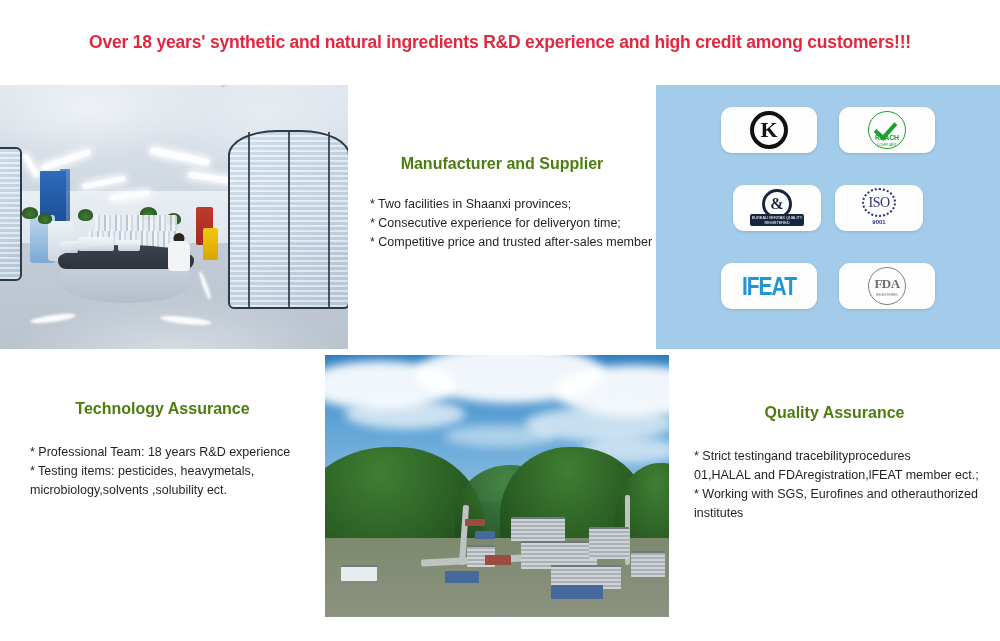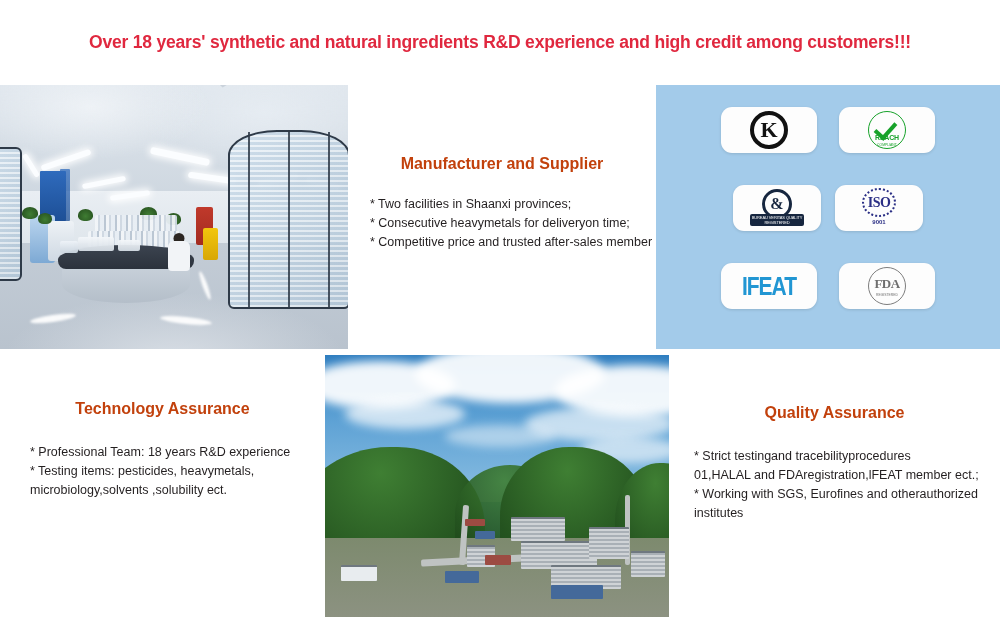--- a/index.html
+++ b/index.html
@@ -106,21 +106,21 @@
   .win-blue { position: absolute; background: linear-gradient(#2f6bbd, #1d4f96); border-radius: 1px; }
   .floor-glare { position: absolute; background: rgba(255,255,255,.92); border-radius: 50%; filter: blur(1px); }
 
   
   #manufacturer-block {
     left: 348px; top: 85px;
     width: 308px; height: 264px;
     background: #ffffff;
   }
   .sec-title {
-    color: #c2410c;
+    color: #4d7c0f;
     font-weight: bold;
     font-size: 16px;
   }
   .sec-body {
     font-size: 12.5px;
     line-height: 19px;
     color: #231f20;
   }
   #manufacturer-title {
     position: absolute; left: 0; top: 70px; width: 100%;
@@ -201,21 +201,21 @@
     background: #16263f; border-radius: 2px;
     color: #fff; font-size: 4px; text-align: center; line-height: 5px; padding-top: 1px;
     letter-spacing: -.1px;
   }
   .b-iso { width: 52px; height: 40px; position: relative; display: flex; flex-direction: column; align-items: center; }
   .b-iso .circ {
     width: 34px; height: 29px; border-radius: 50%;
     border: 2px dotted #2b2f85; box-sizing: border-box;
     display: flex; align-items: center; justify-content: center;
   }
-  .b-iso .txt { font-family: "Liberation Serif", serif; font-weight: bold; font-size: 14px; color: #2b2f85; letter-spacing: -.5px; }
+  .b-iso .txt { font-family: "Liberation Serif", serif; font-weight: normal; font-size: 14px; color: #2b2f85; letter-spacing: -.5px; }
   .b-iso .num { margin-top: 2px; font-size: 6px; font-weight: bold; color: #2b2f85; }
   .b-halal {
     width: 40px; height: 40px; border-radius: 50%;
     border: 1.4px solid #111; box-sizing: border-box;
     position: relative; display: flex; align-items: center; justify-content: center;
     flex-direction: column;
   }
   .b-halal .arab { font-size: 11px; color: #111; line-height: 10px; }
   .b-halal .lbl { font-size: 8px; font-weight: bold; color: #111; letter-spacing: .2px; }
   .b-halal .top, .b-halal .bot { position: absolute; left: 0; right: 0; text-align: center; font-size: 3.2px; color: #111; }
@@ -346,21 +346,21 @@
 
   <div class="floor-glare" style="left:30px; top:230px; width:46px; height:7px; transform:rotate(-8deg);"></div>
   <div class="floor-glare" style="left:160px; top:232px; width:52px; height:7px; transform:rotate(6deg);"></div>
   <div class="floor-glare" style="left:190px; top:198px; width:30px; height:5px; transform:rotate(70deg);"></div>
 </div>
 
 <div class="panel" id="manufacturer-block">
   <div class="sec-title" id="manufacturer-title">Manufacturer and Supplier</div>
   <div class="sec-body" id="manufacturer-list">
     <span class="line">* Two facilities in Shaanxi provinces;</span>
-    <span class="line">* Consecutive heavymetals for deliveryon time;</span>
+    <span class="line">* Consecutive experience for deliveryon time;</span>
     <span class="line">* Competitive price and trusted after-sales member</span>
   </div>
 </div>
 
 <div class="panel" id="certificates-panel">
 
   <div class="cert-grid-row" id="cert-row-1">
     <div class="cert-card">
       <div class="b-kosher">K</div>
     </div>

